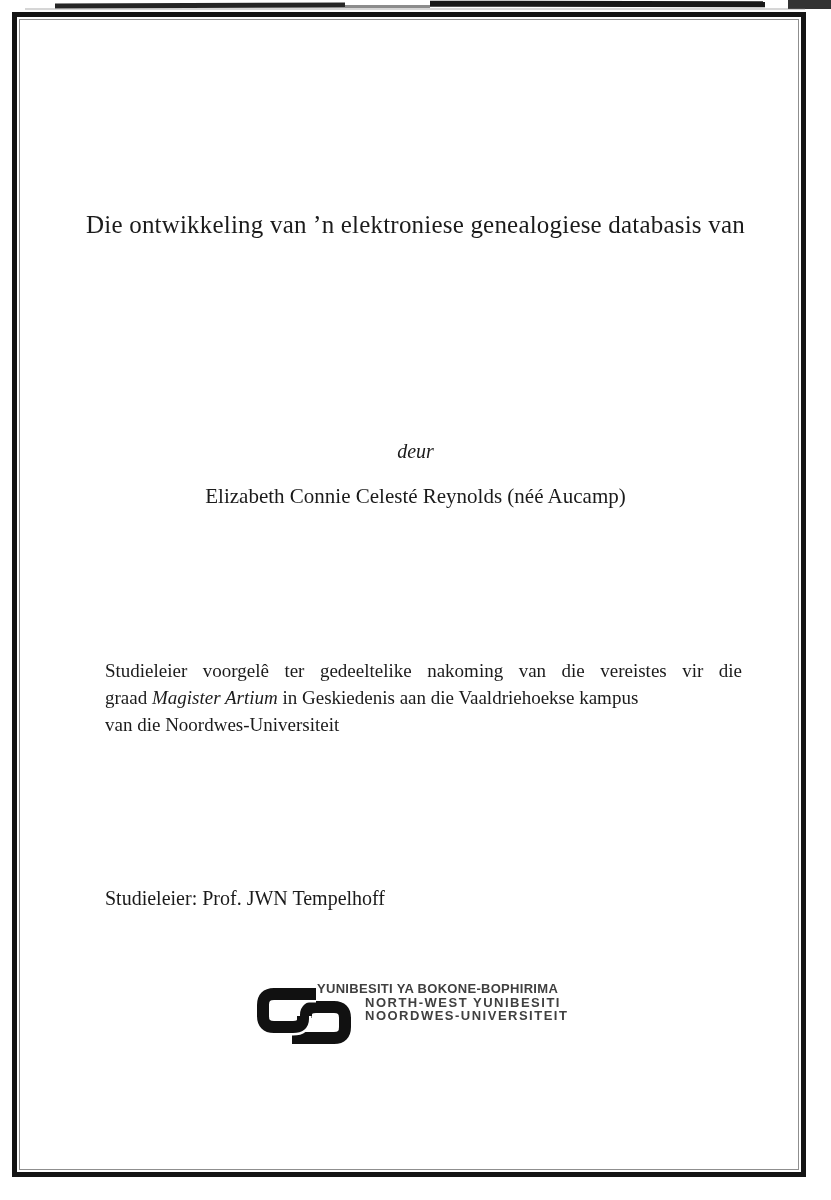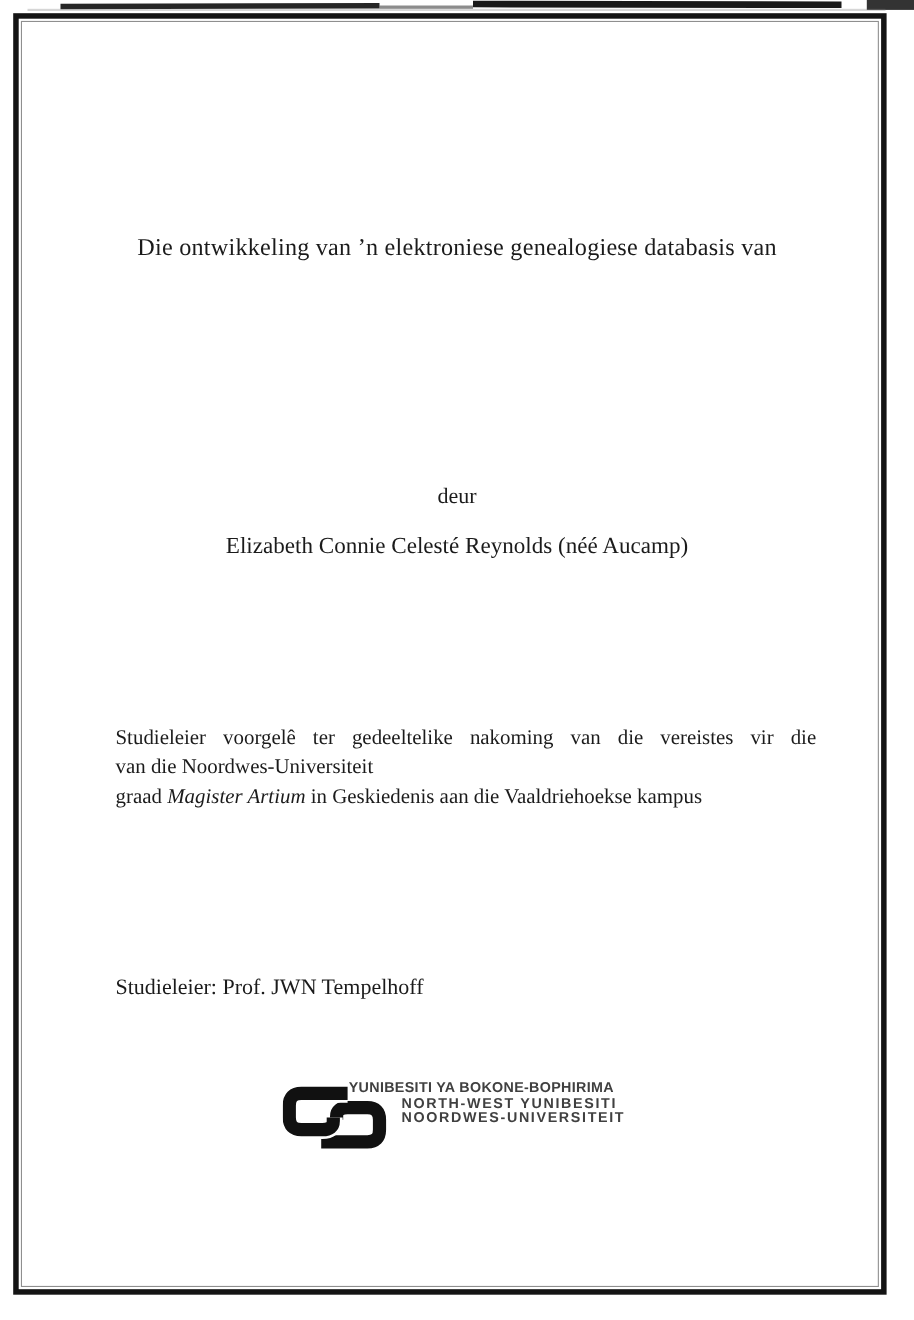--- a/index.html
+++ b/index.html
@@ -34,30 +34,31 @@
   .s2 { left: 345px; top: 5px; width: 85px;  height: 3px; opacity: .45; }
   .s3 { left: 430px; top: 1px; width: 335px; height: 6px; opacity: .9;  transform: rotate(.12deg); }
   .s4 { left: 788px; top: 0;   width: 43px;  height: 9px; opacity: .8; }
   .s5 { left: 25px;  top: 8px; width: 780px; height: 2px; opacity: .3; background:#777; }
 
   .title-block {
     position: absolute;
     left: 40px; top: 203px;
     width: 751px;
     text-align: center;
-    font-size: 22px;
+    font-size: 25px;
     line-height: 43px;
     letter-spacing: .2px;
   }
   .byline {
     position: absolute;
     left: 40px; top: 440px;
     width: 751px;
     text-align: center;
     font-size: 20px;
+    font-style: italic;
   }
   .author {
     position: absolute;
     left: 40px; top: 484px;
     width: 751px;
     text-align: center;
     font-size: 21px;
   }
   .statement {
     position: absolute;
@@ -116,22 +117,22 @@
 <div class="title-block">
   <div>Die ontwikkeling van ’n elektroniese genealogiese databasis van</div>
 </div>
 
 <div class="byline">deur</div>
 
 <div class="author">Elizabeth Connie Celesté Reynolds (néé Aucamp)</div>
 
 <div class="statement">
   <div class="justified">Studieleier voorgelê ter gedeeltelike nakoming van die vereistes vir die</div>
+  <div><span>graad </span><span class="italic">Magister Artium</span><span> in Geskiedenis aan die Vaaldriehoekse kampus</span></div>
   <div>van die Noordwes-Universiteit</div>
-  <div><span>graad </span><span class="italic">Magister Artium</span><span> in Geskiedenis aan die Vaaldriehoekse kampus</span></div>
 </div>
 
 <div class="supervisor-block">
   <div>Studieleier: Prof. JWN Tempelhoff</div>
 </div>
 
 <div class="logo">
   <svg class="logo-mark" viewBox="0 0 96 64" xmlns="http://www.w3.org/2000/svg" aria-hidden="true">
 
     <path d="M 35 53 L 77 53 Q 88 53 88 42 L 88 33 Q 88 22 77 22 L 59 22 Q 49 22 49 30 L 49 33" fill="none" stroke="#111111" stroke-width="12"></path>

